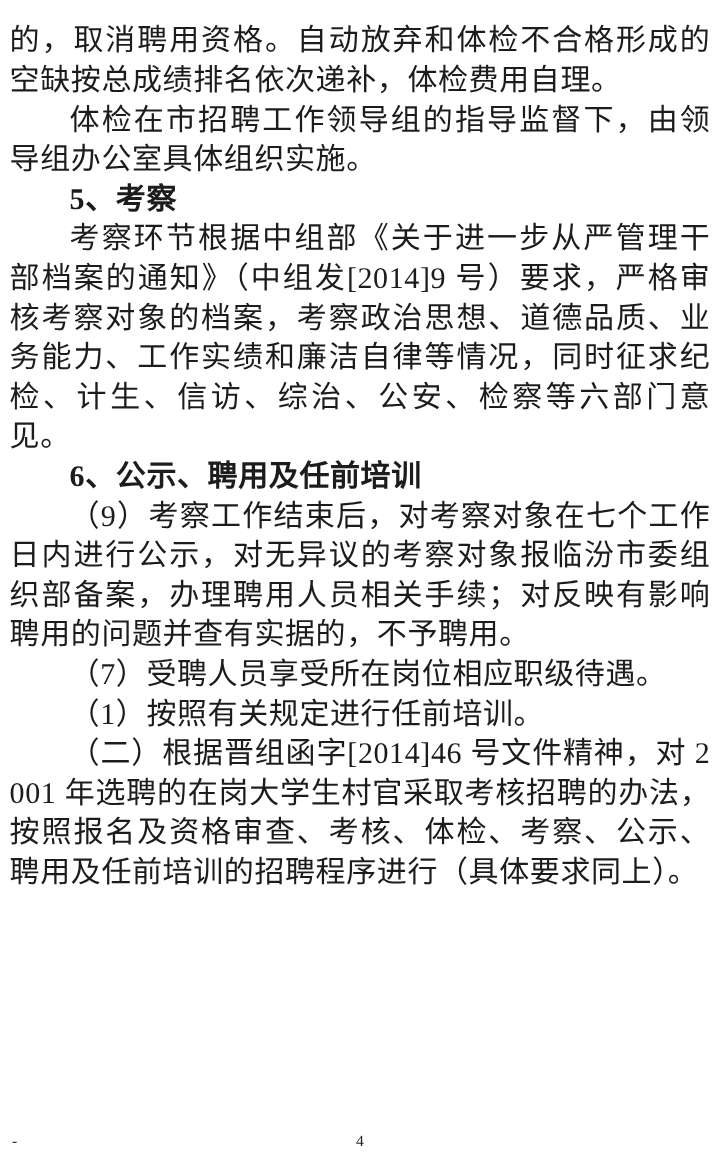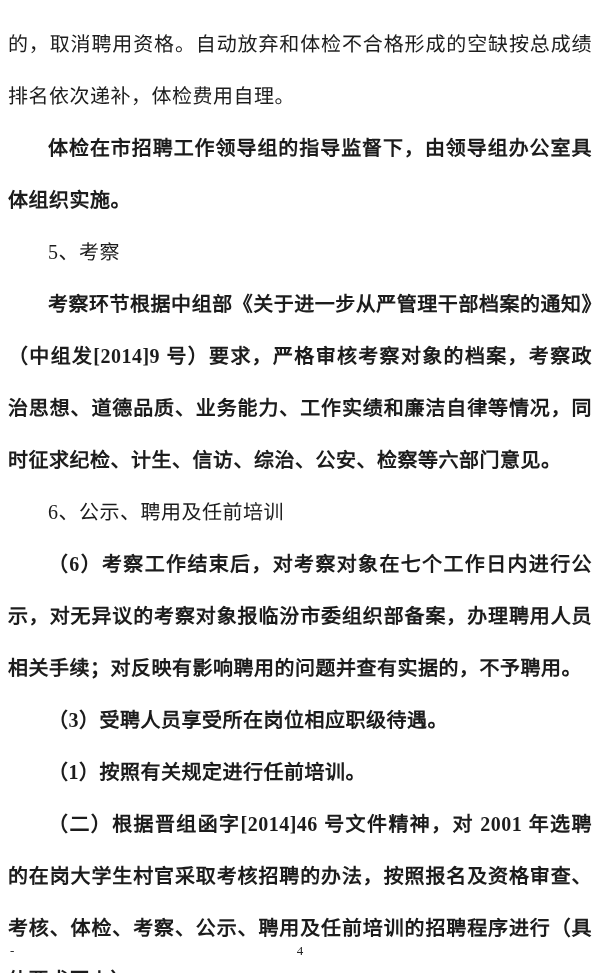--- a/index.html
+++ b/index.html
@@ -24,33 +24,32 @@
   }
   .text-block {
     position: absolute;
     top: 18px;
     left: 8px;
     width: 584px;
     color: #1c1c1c;
   }
   p.para {
     margin: 0;
-    font-size: 20px;
-    line-height: 52px;
+    font-size: 25px;
+    line-height: 33px;
     text-align: justify;
     text-align-last: left;
     letter-spacing: 0.5px;
     word-break: break-all;
   }
   p.para.indent {
     text-indent: 2em;
-    font-weight: bold;
   }
   p.para.heading {
-    font-weight: normal;
+    font-weight: bold;
     text-align: left;
   }
   .footer {
     position: absolute;
     bottom: 12px;
     left: 0;
     width: 600px;
     height: 18px;
     font-size: 13px;
     color: #222222;
@@ -71,22 +70,22 @@
 </head>
 <body>
 
 <div class="page">
   <div class="text-block">
     <p class="para">的，取消聘用资格。自动放弃和体检不合格形成的空缺按总成绩排名依次递补，体检费用自理。</p>
     <p class="para indent">体检在市招聘工作领导组的指导监督下，由领导组办公室具体组织实施。</p>
     <p class="para indent heading">5、考察</p>
     <p class="para indent">考察环节根据中组部《关于进一步从严管理干部档案的通知》（中组发[2014]9 号）要求，严格审核考察对象的档案，考察政治思想、道德品质、业务能力、工作实绩和廉洁自律等情况，同时征求纪检、计生、信访、综治、公安、检察等六部门意见。</p>
     <p class="para indent heading">6、公示、聘用及任前培训</p>
-    <p class="para indent">（6）考察工作结束后，对考察对象在七个工作日内进行公示，对无异议的考察对象报临汾市委组织部备案，办理聘用人员相关手续；对反映有影响聘用的问题并查有实据的，不予聘用。</p>
-    <p class="para indent">（3）受聘人员享受所在岗位相应职级待遇。</p>
+    <p class="para indent">（9）考察工作结束后，对考察对象在七个工作日内进行公示，对无异议的考察对象报临汾市委组织部备案，办理聘用人员相关手续；对反映有影响聘用的问题并查有实据的，不予聘用。</p>
+    <p class="para indent">（7）受聘人员享受所在岗位相应职级待遇。</p>
     <p class="para indent">（1）按照有关规定进行任前培训。</p>
     <p class="para indent">（二）根据晋组函字[2014]46 号文件精神，对 2001 年选聘的在岗大学生村官采取考核招聘的办法，按照报名及资格审查、考核、体检、考察、公示、聘用及任前培训的招聘程序进行（具体要求同上）。</p>
   </div>
 
   <div class="footer">
     <span class="dash">-</span>
     <span class="page-num">4</span>
   </div>
 </div>
 

